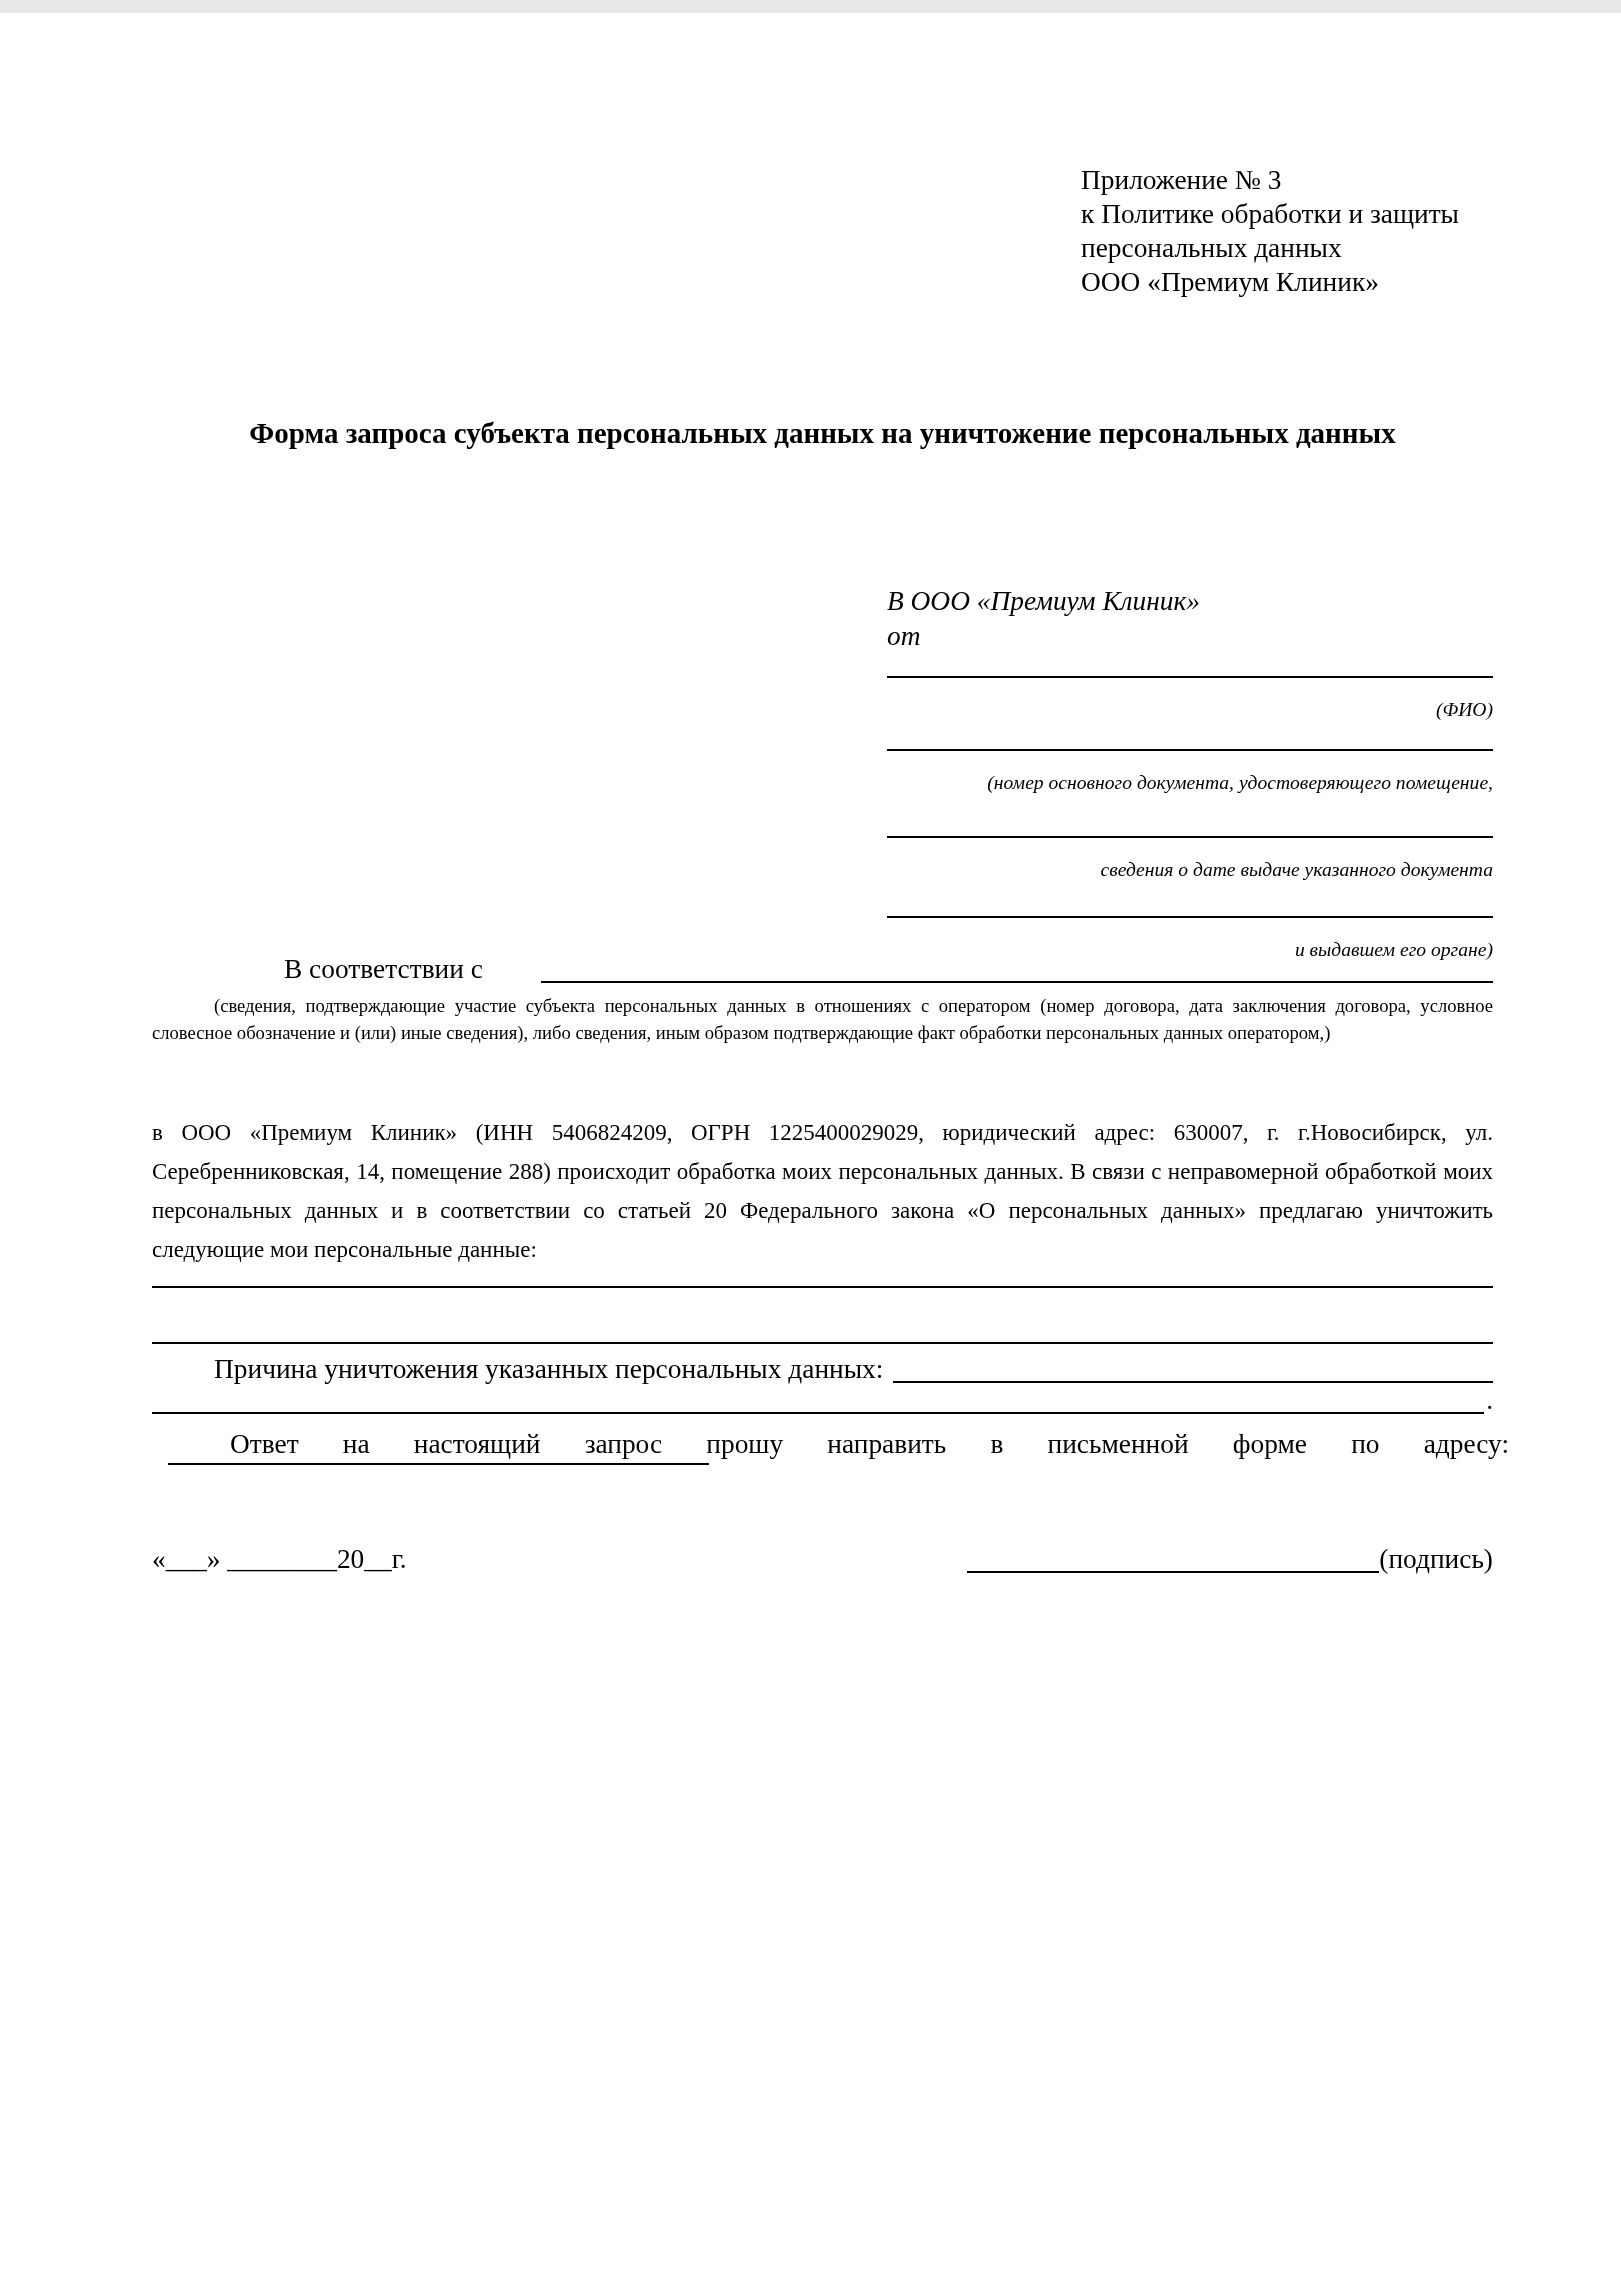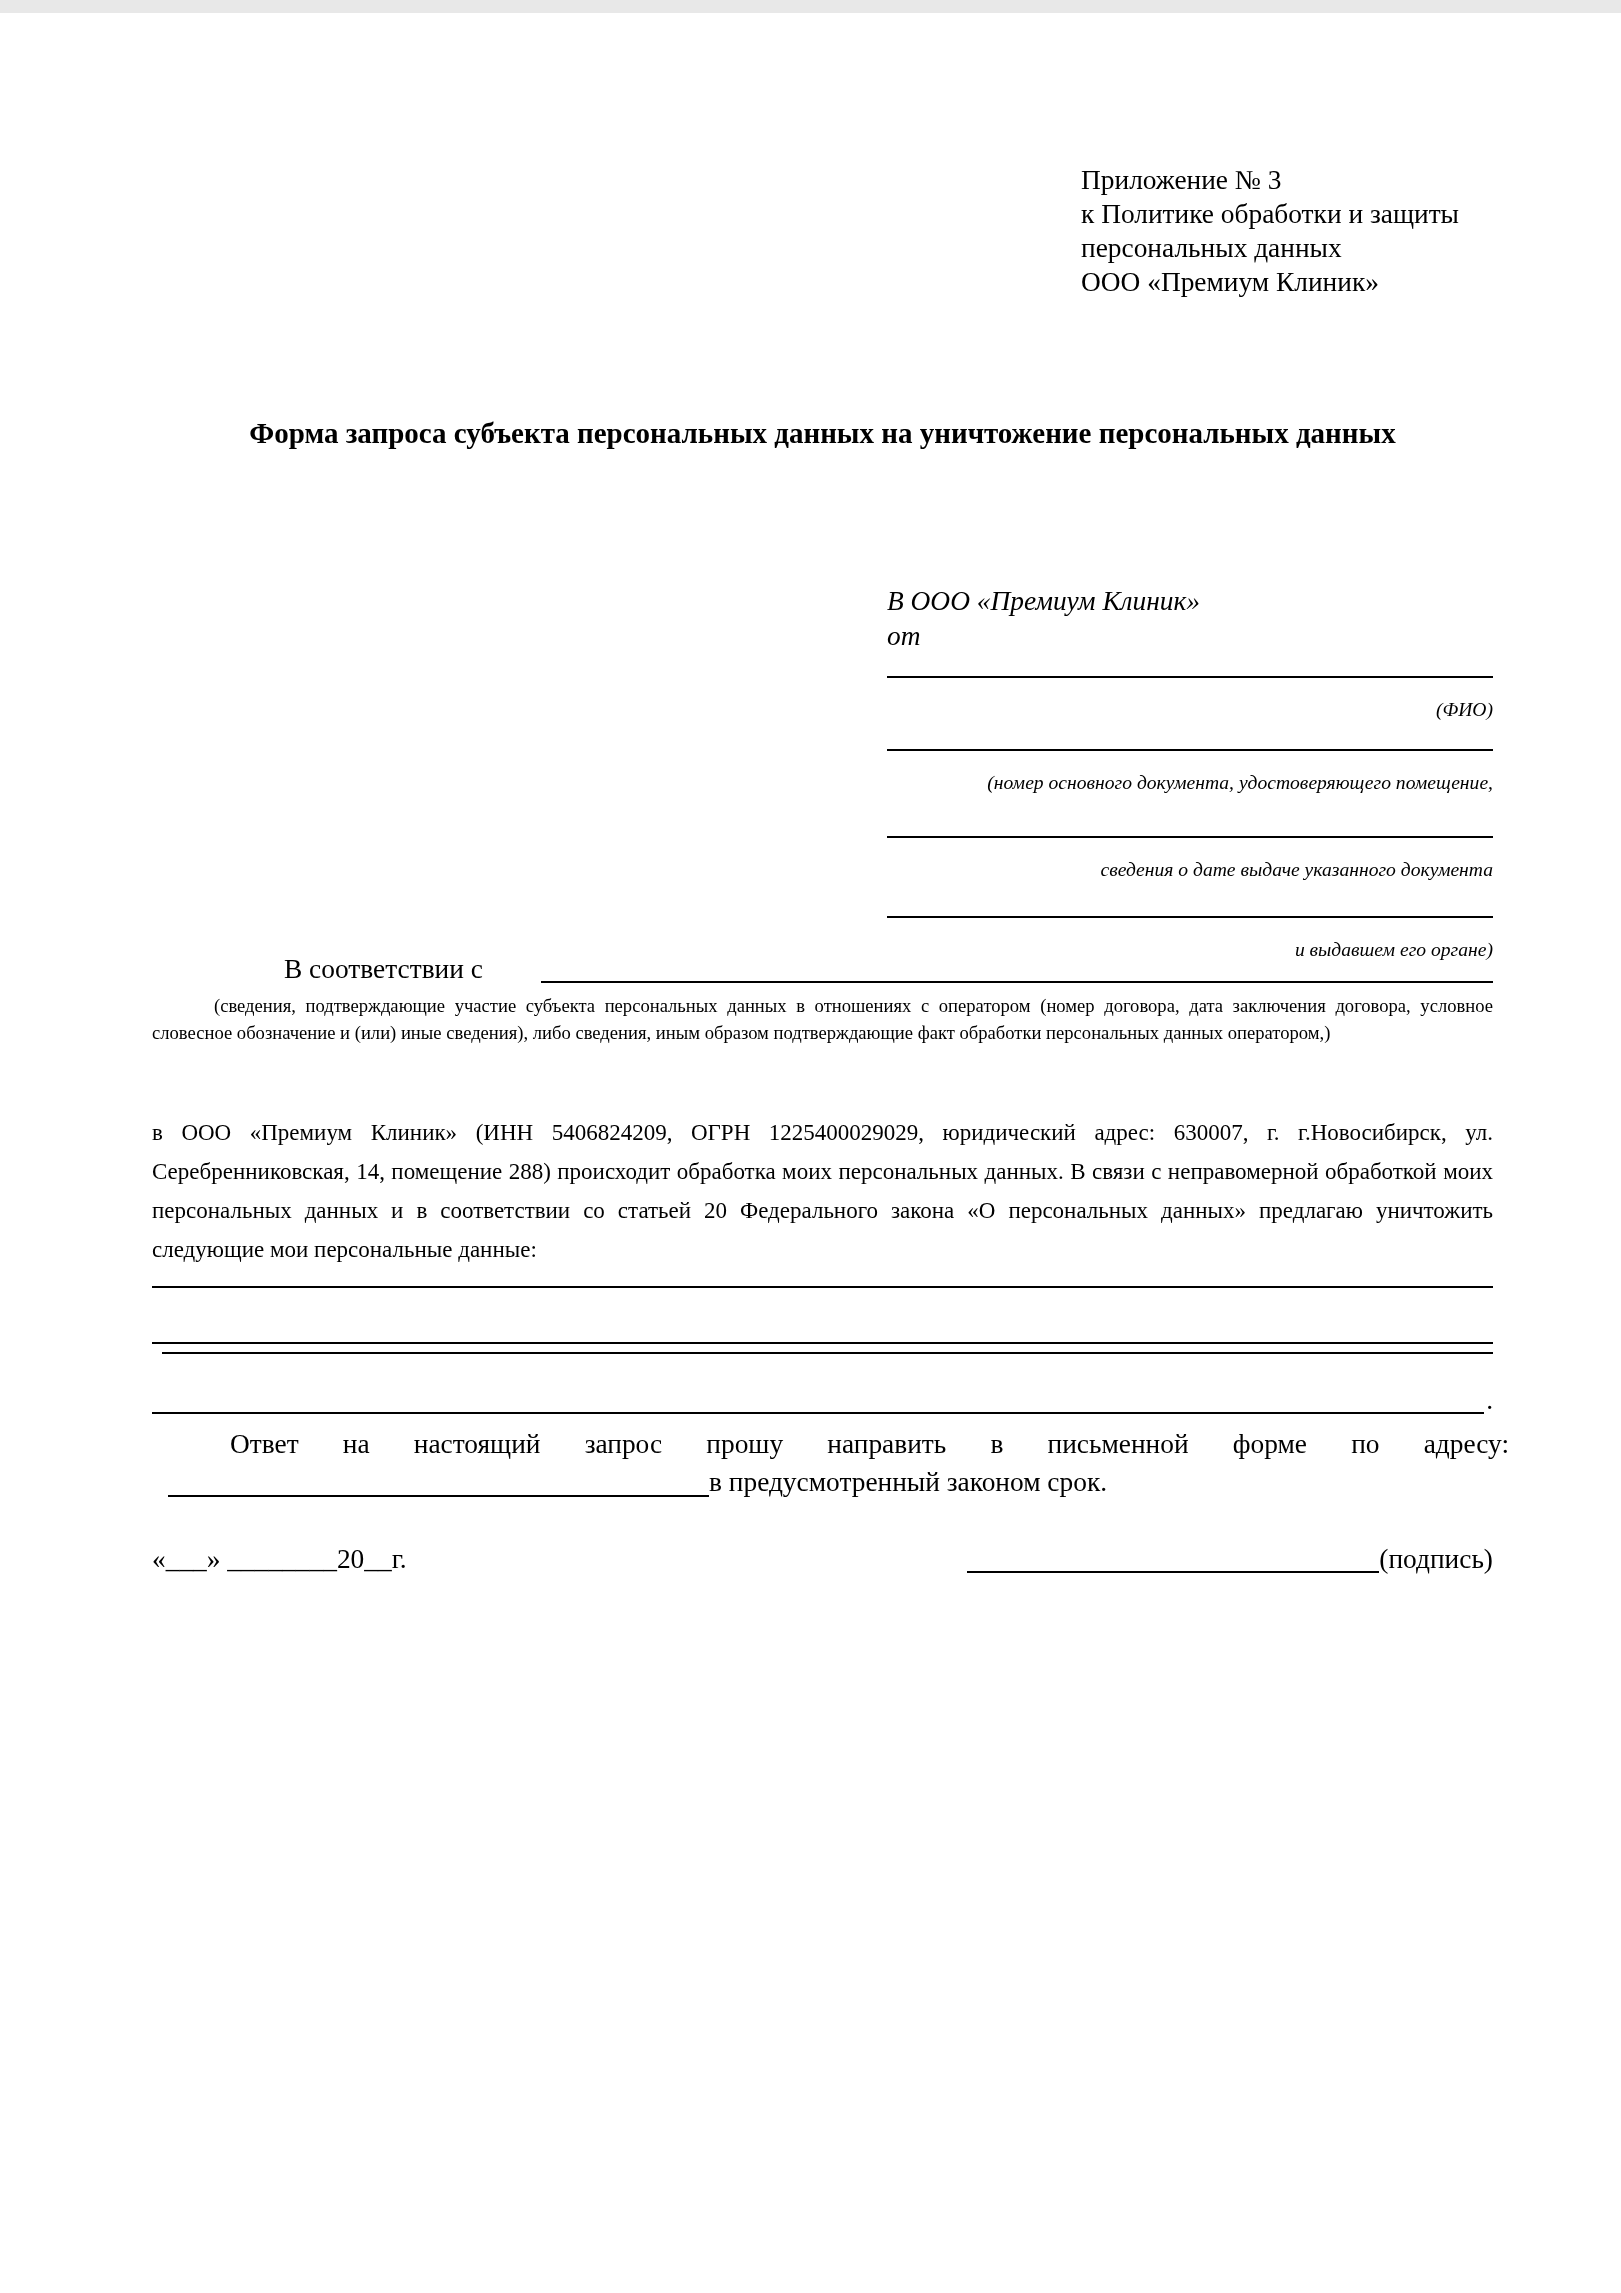--- a/index.html
+++ b/index.html
@@ -214,33 +214,33 @@
   </div>
 
   <div class="accordance-note">(сведения, подтверждающие участие субъекта персональных данных в отношениях с оператором (номер договора, дата заключения договора, условное словесное обозначение и (или) иные сведения), либо сведения, иным образом подтверждающие факт обработки персональных данных оператором,)</div>
 
   <div class="main-paragraph">в ООО «Премиум Клиник» (ИНН 5406824209, ОГРН 1225400029029, юридический адрес: 630007, г. г.Новосибирск, ул. Серебренниковская, 14, помещение 288) происходит обработка моих персональных данных. В связи с неправомерной обработкой моих персональных данных и в соответствии со статьей 20 Федерального закона «О персональных данных» предлагаю уничтожить следующие мои персональные данные:</div>
 
   <div class="hline hline-1"></div>
   <div class="hline hline-2"></div>
 
   <div class="reason-row">
+    <span class="row-text">Причина уничтожения указанных персональных данных:</span>
     <span class="grow-line"></span>
   </div>
 
   <div class="blank-period-row">
     <span class="grow-line"></span>
     <span class="period">.</span>
   </div>
 
   <div class="response-block">
     <div class="response-line1">Ответ на настоящий запрос прошу направить в письменной форме по адресу:</div>
     <div class="response-line2">
       <span class="address-line"></span>
-      <span class="row-text">в предусмотренный законом срок.</span>
     </div>
   </div>
 
   <div class="footer-row">
     <span>«___» ________20__г.</span>
     <span class="spacer"></span>
     <span class="signature-line"></span>
     <span class="signature-caption">(подпись)</span>
   </div>
 

